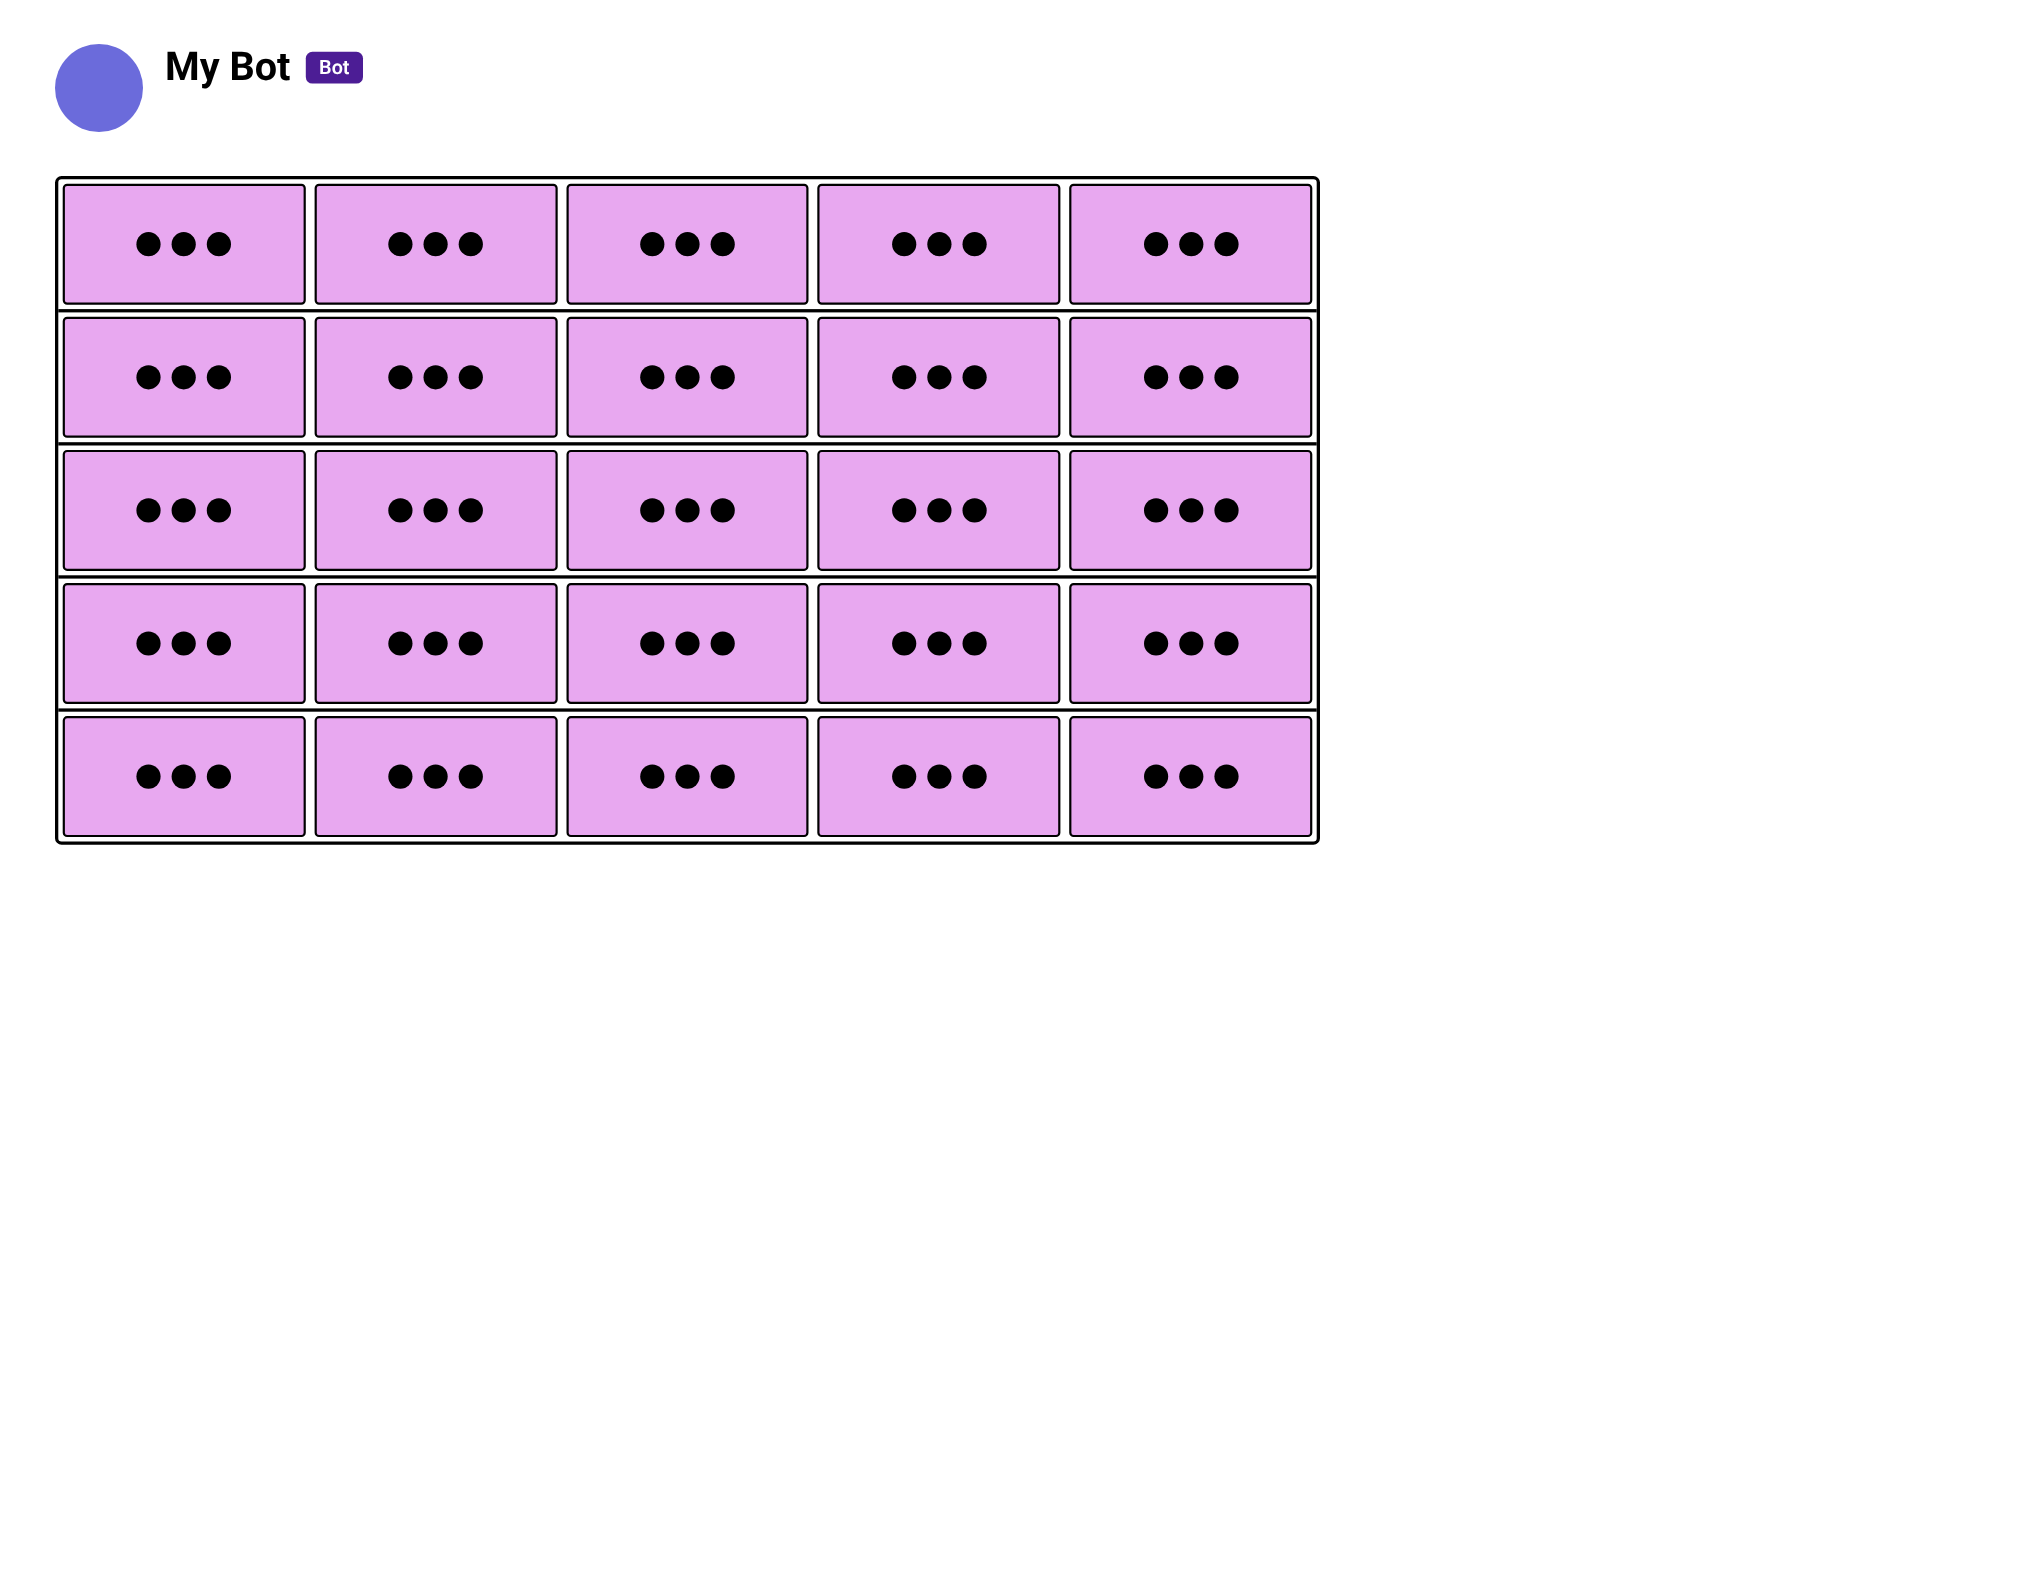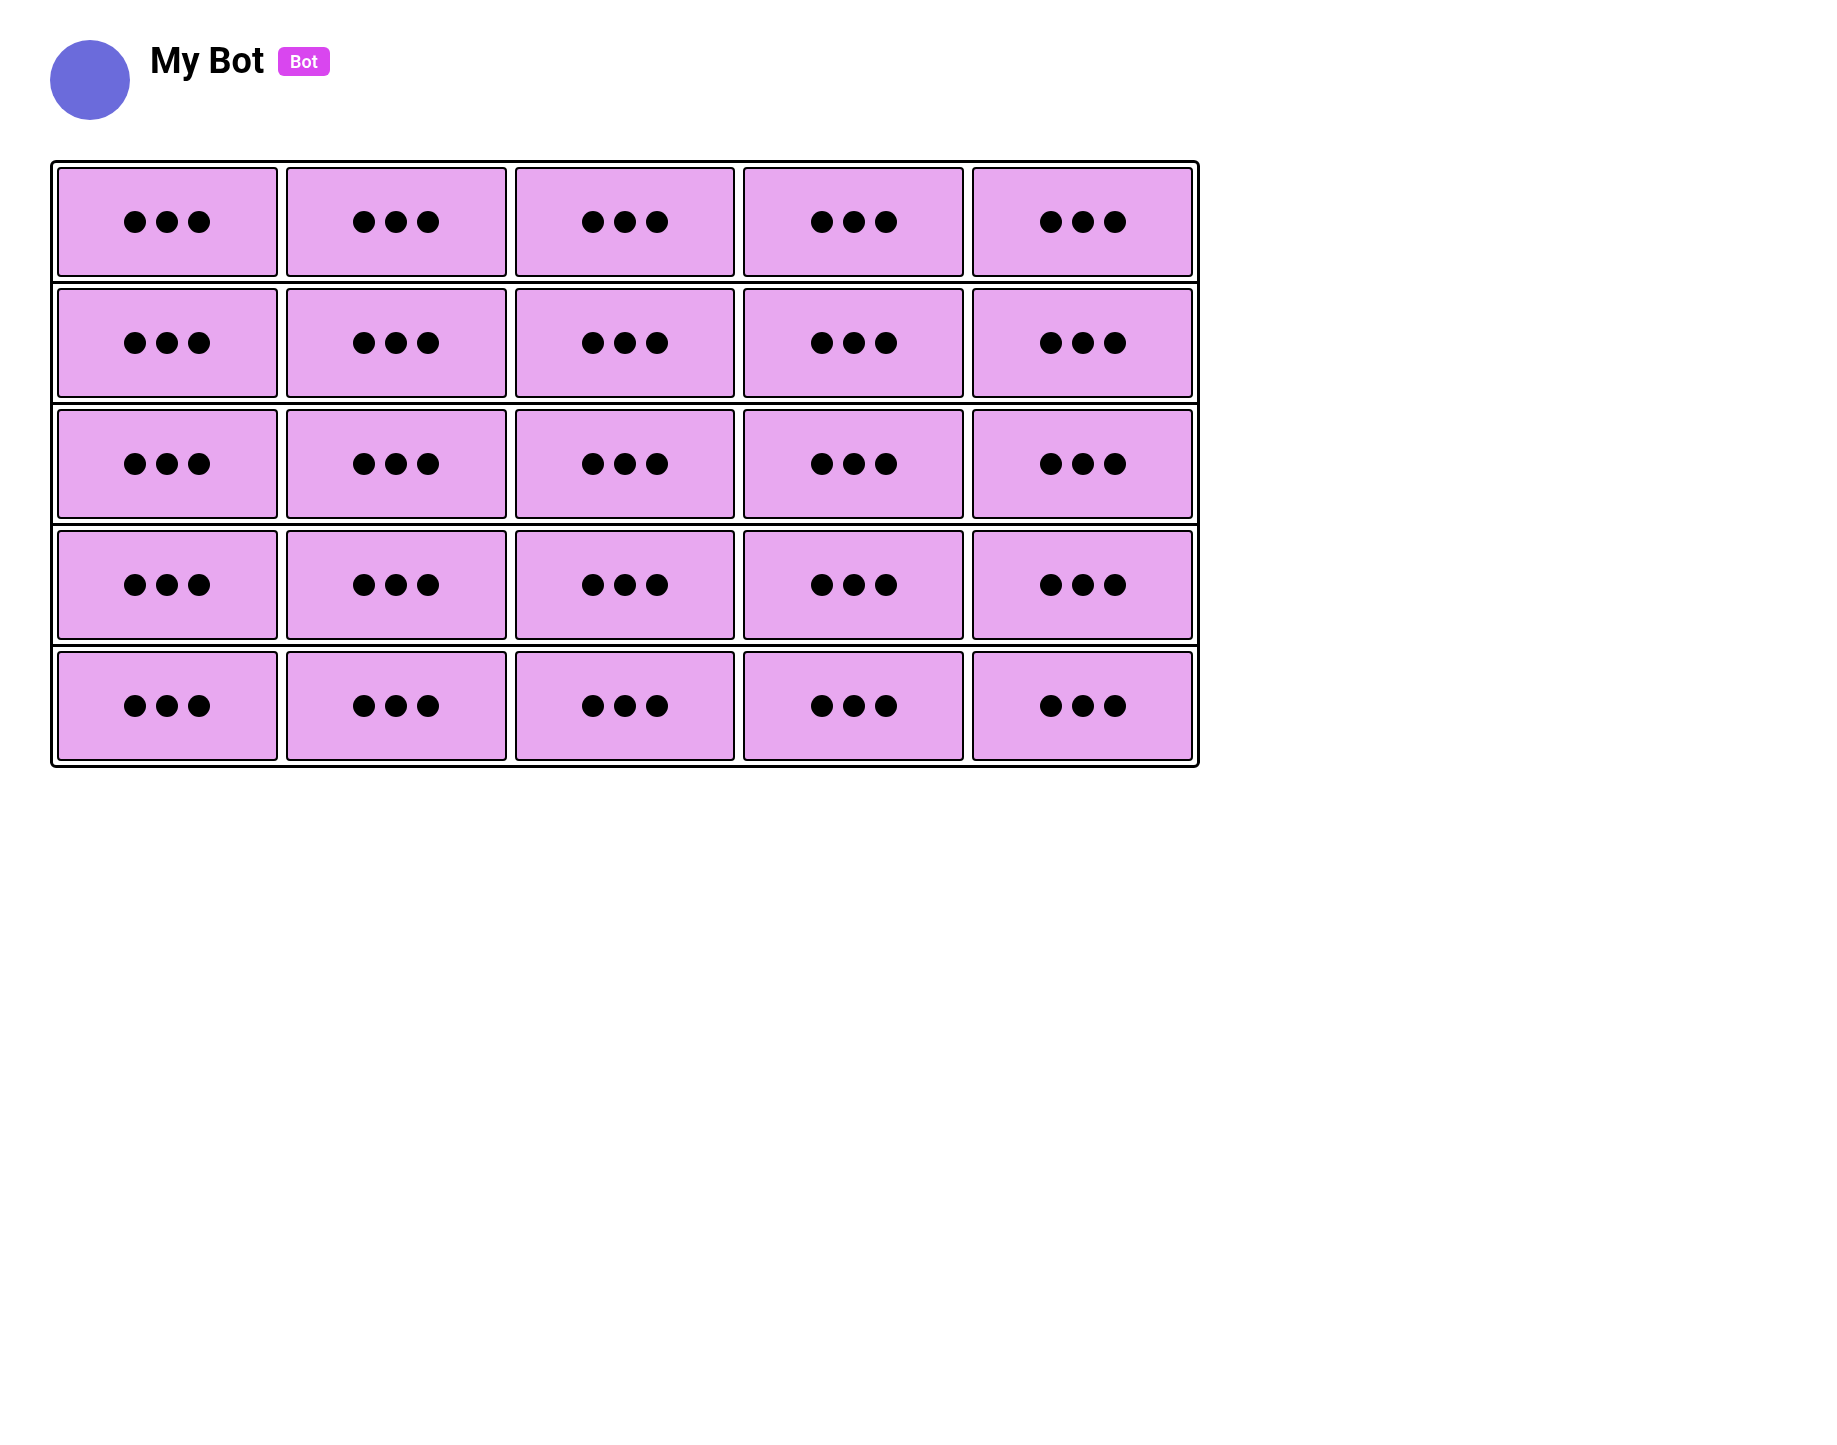--- a/index.html
+++ b/index.html
@@ -44,21 +44,21 @@
       gap: 14px;
     }
 
     .bot-name {
       font-size: 36px;
       font-weight: 700;
       color: #000000;
     }
 
     .bot-badge {
-      background: #d946ef;
+      background: #4c1d95;
       color: #ffffff;
       font-size: 18px;
       font-weight: 600;
       padding: 4px 12px;
       border-radius: 6px;
     }
 
     .message-text {
       font-size: 30px;
       color: #000000;

